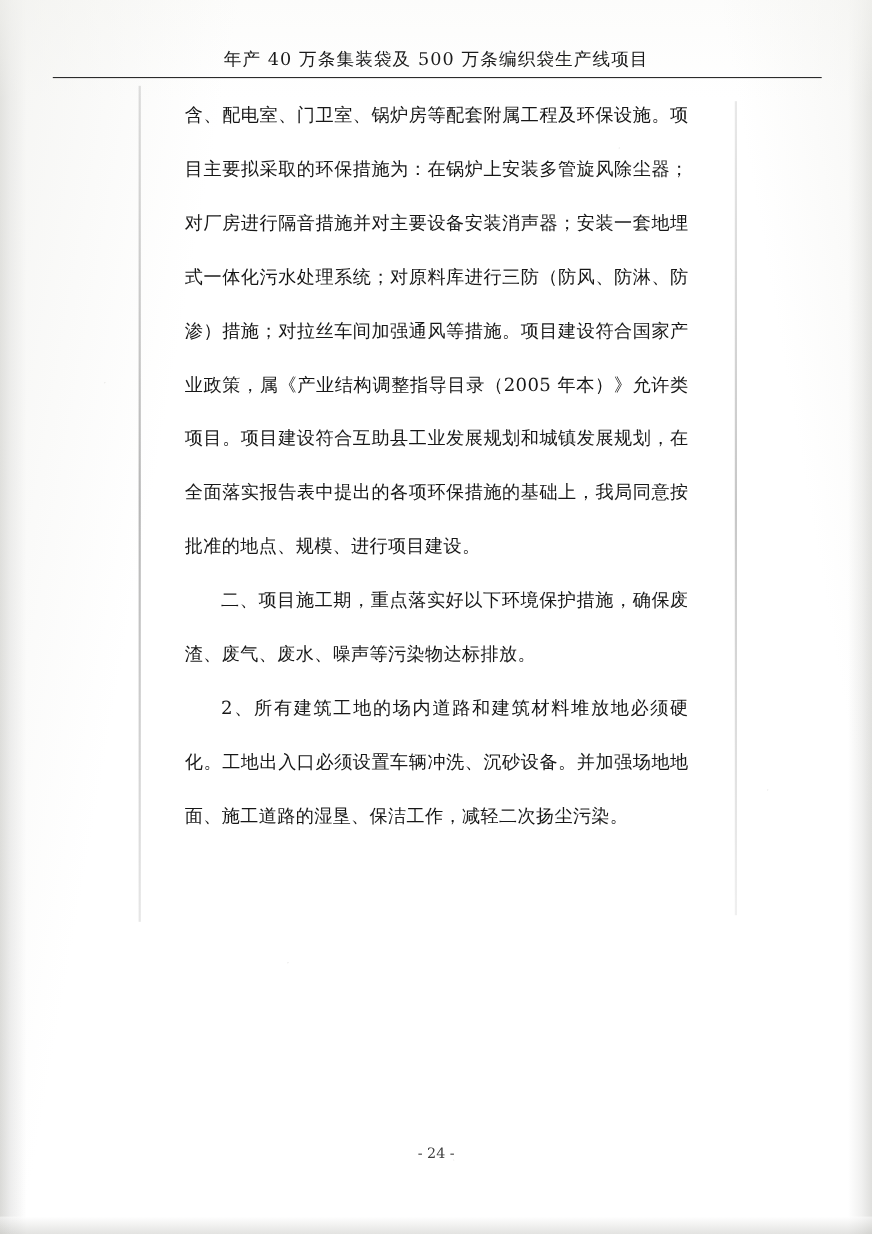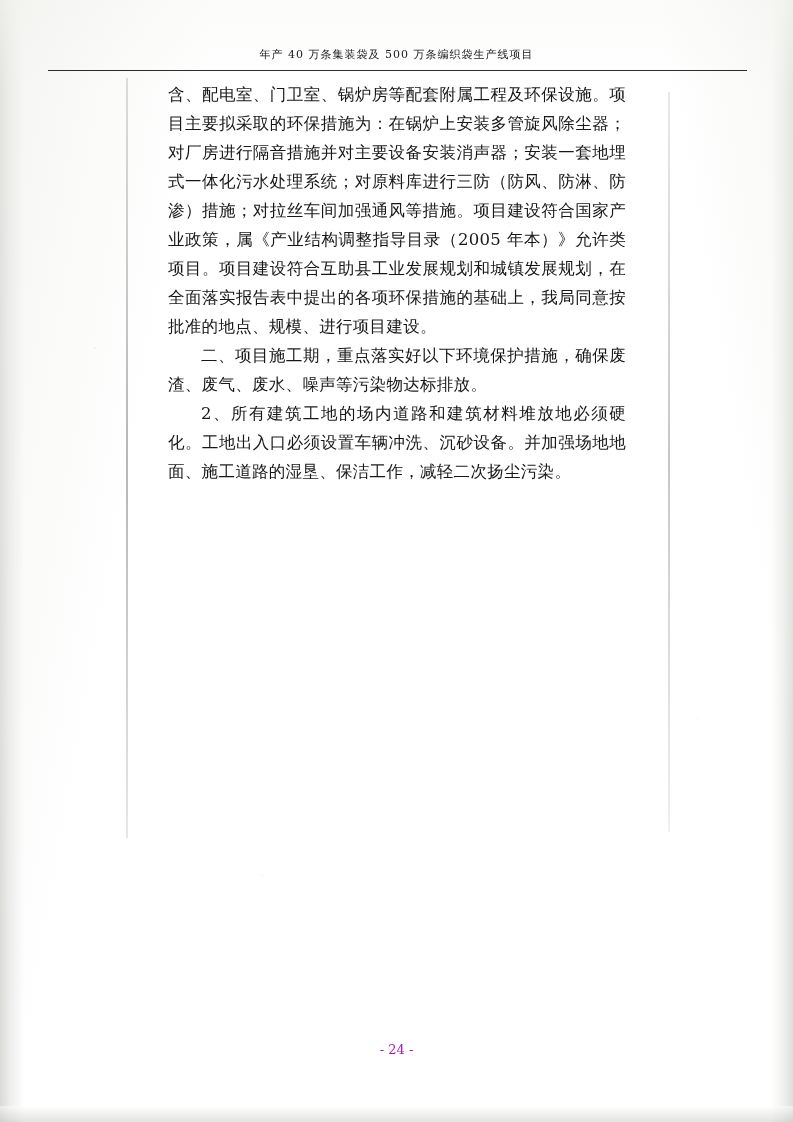--- a/index.html
+++ b/index.html
@@ -79,21 +79,21 @@
     position: absolute;
     left: 0;
     right: 0;
     top: 44px;
     text-align: center;
     z-index: 4;
   }
   .header-title {
     display: inline-block;
     font-family: "DejaVu Serif", "Liberation Serif", serif;
-    font-size: 11px;
+    font-size: 16px;
     letter-spacing: 1px;
     color: #1a1a1a;
   }
   .header-rule {
     position: absolute;
     left: 48px;
     right: 46px;
     top: 70px;
     height: 1px;
     background: #2b2b2b;
@@ -103,40 +103,40 @@
   .body-text {
     position: absolute;
     left: 168px;
     top: 80px;
     width: 458px;
     z-index: 4;
   }
   .para {
     font-family: "DejaVu Serif", "Liberation Serif", serif;
     font-size: 16.5px;
-    line-height: 29px;
+    line-height: 49px;
     color: #171717;
     text-align: justify;
     text-justify: inter-ideograph;
     letter-spacing: 0.3px;
     margin: 0 0 0 0;
   }
   .para.indent {
     text-indent: 33px;
   }
 
   .page-number {
     position: absolute;
     left: 0;
     right: 0;
     top: 1042px;
     text-align: center;
     font-family: "DejaVu Serif", "Liberation Serif", serif;
     font-size: 13px;
-    color: #a21caf;
+    color: #404040;
     z-index: 4;
   }
 
   
   .speckle {
     position: absolute;
     inset: 0;
     z-index: 1;
     opacity: .35;
     background-image:

